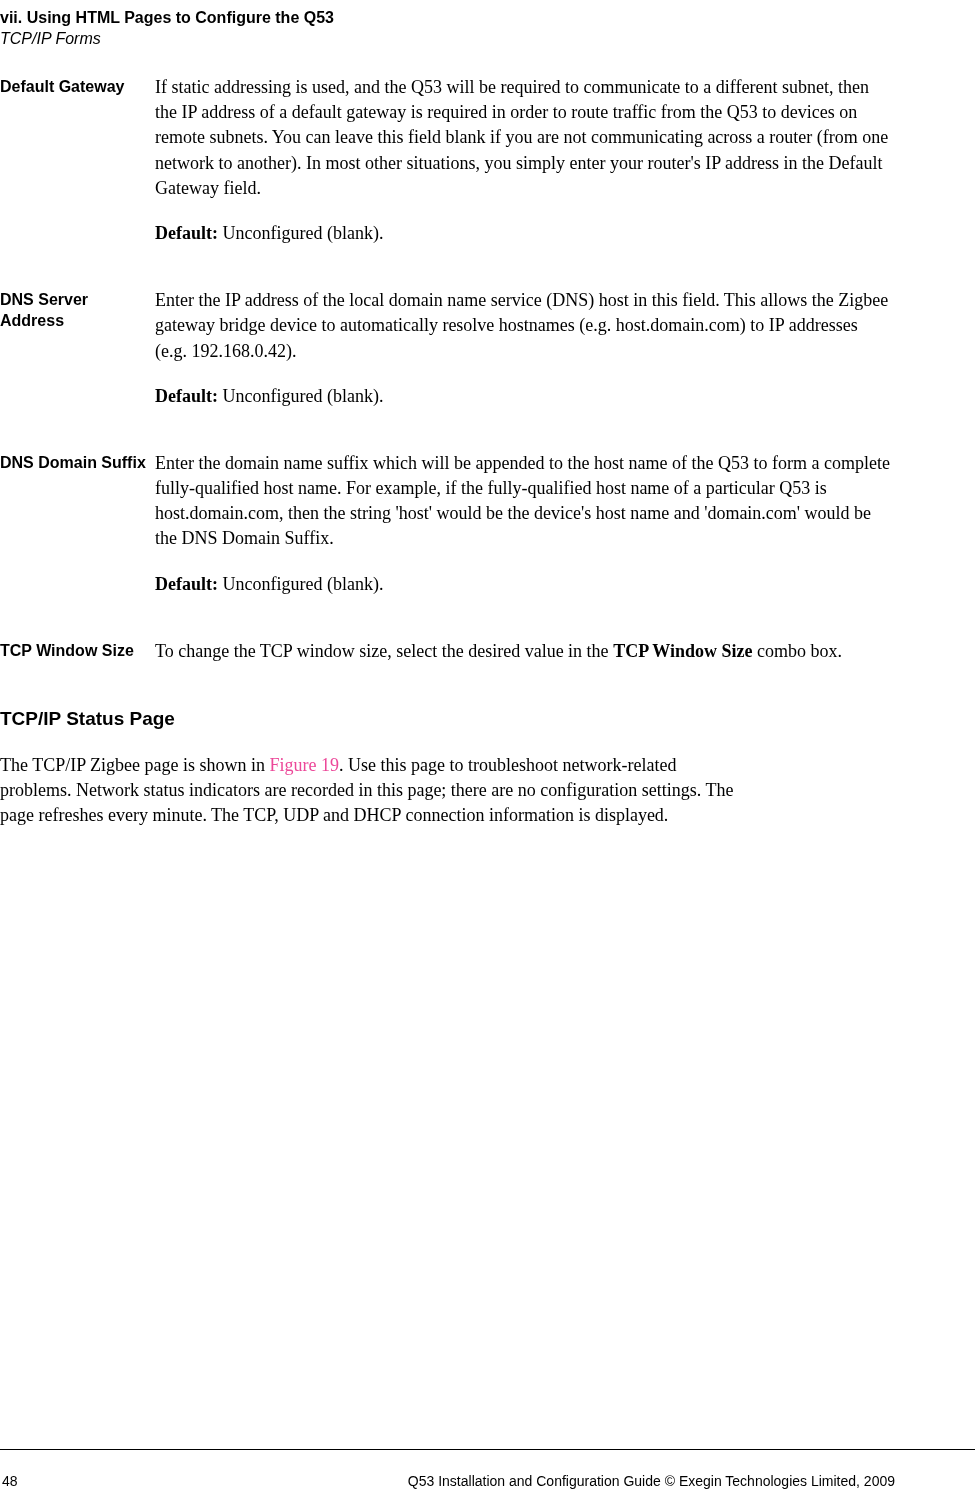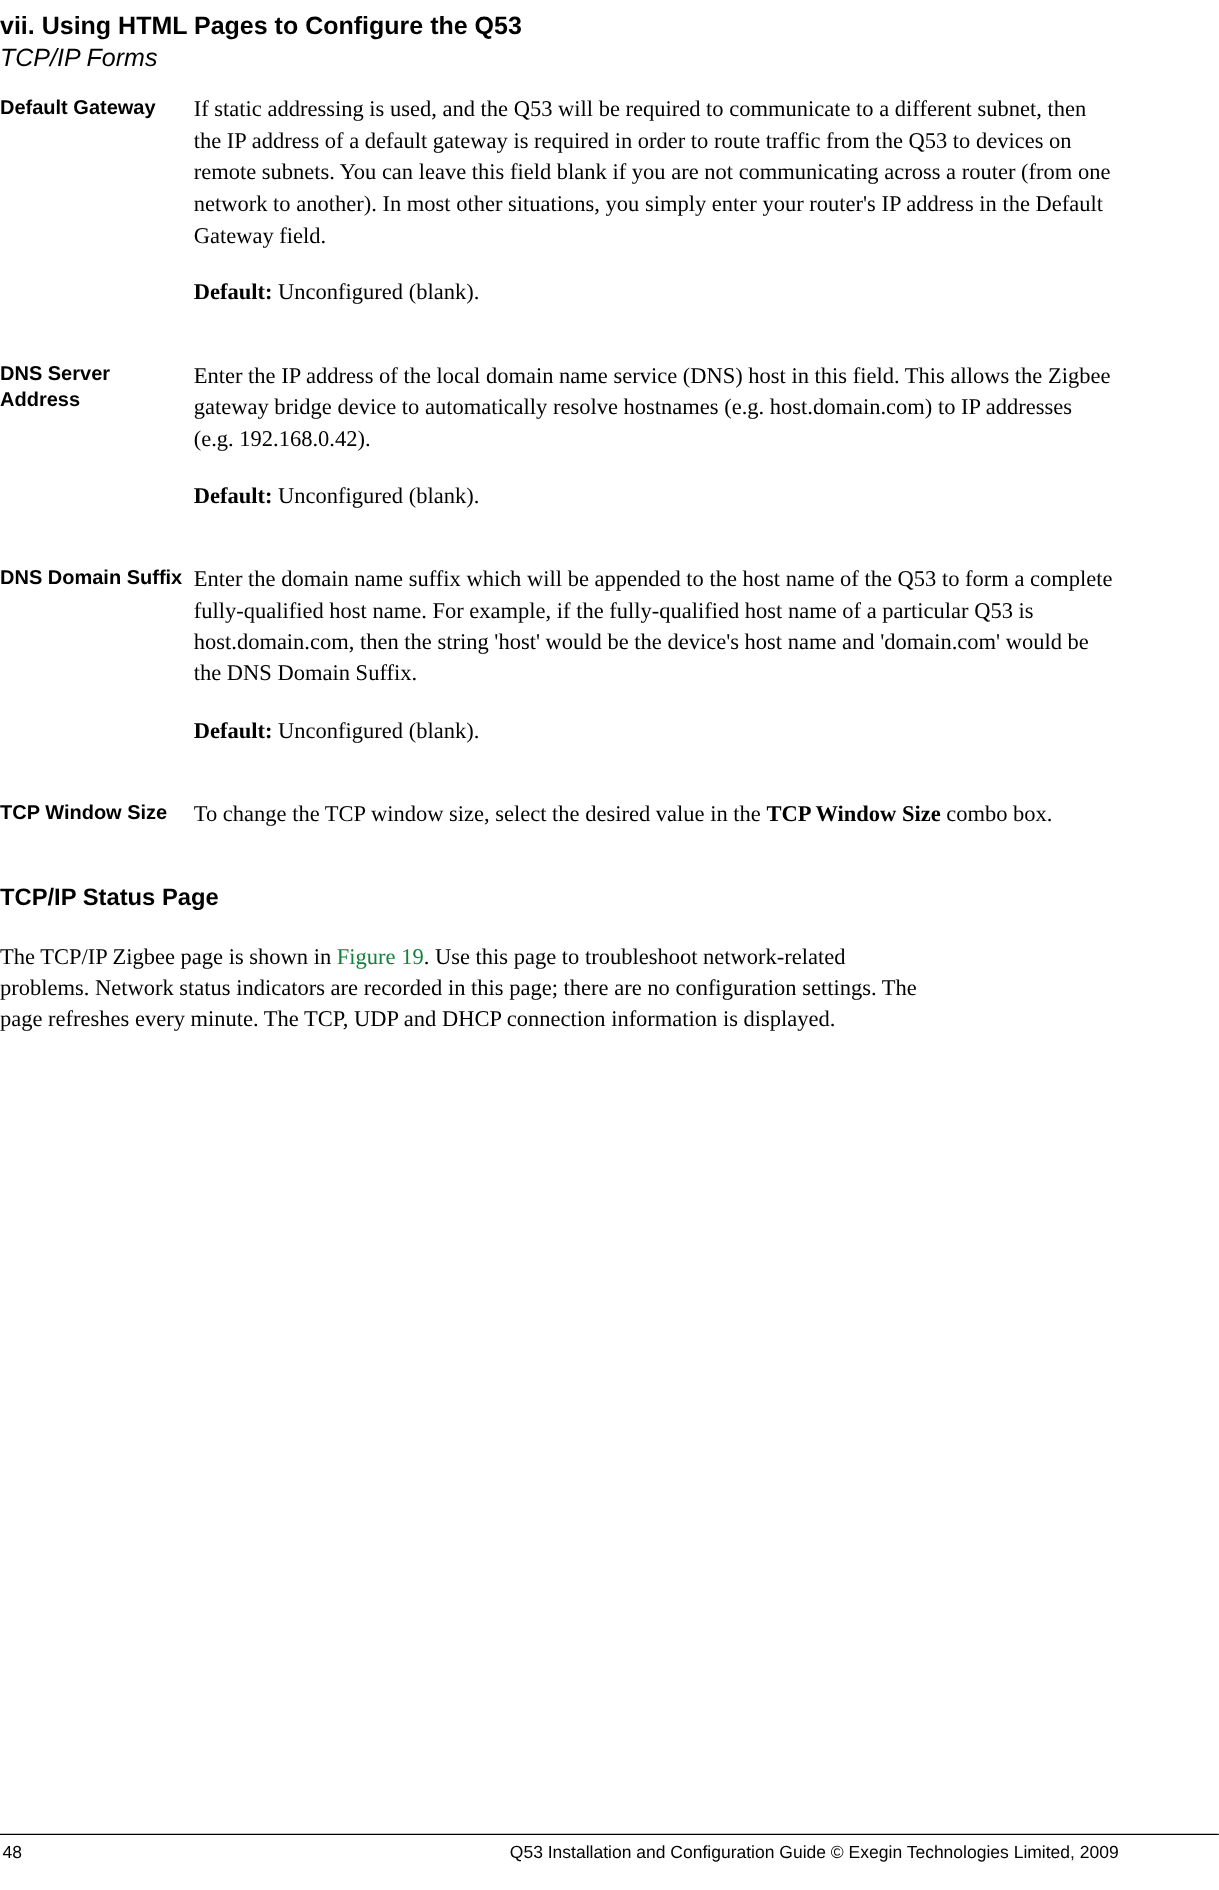--- a/index.html
+++ b/index.html
@@ -12,21 +12,21 @@
       height: 1512px;
       position: relative;
       color: #000;
     }
     .page-header {
       position: absolute;
       top: 8px;
       left: 0;
       font-family: Arial, Helvetica, sans-serif;
       font-weight: bold;
-      font-size: 20px;
+      font-size: 16px;
       line-height: 1.3;
     }
     .page-header-subtitle {
       font-style: italic;
       font-weight: normal;
     }
     .content {
       position: absolute;
       top: 75px;
       left: 0;
@@ -64,29 +64,29 @@
       font-weight: bold;
       font-size: 19px;
       margin-top: 10px;
       margin-bottom: 20px;
     }
     .indent-block {
       width: 735px;
       padding-right: 85px;
     }
     .link-ref {
-      color: #15803d;
+      color: #ec4899;
     }
     .footer {
       position: absolute;
       bottom: 20px;
       left: 0;
       width: 975px;
       border-top: 1px solid #000;
-      padding-top: 4px;
+      padding-top: 22px;
       font-family: Arial, Helvetica, sans-serif;
       font-size: 14px;
       display: flex;
       justify-content: space-between;
     }
     .footer-left {
       padding-left: 2px;
     }
     .footer-right {
       padding-right: 80px;

